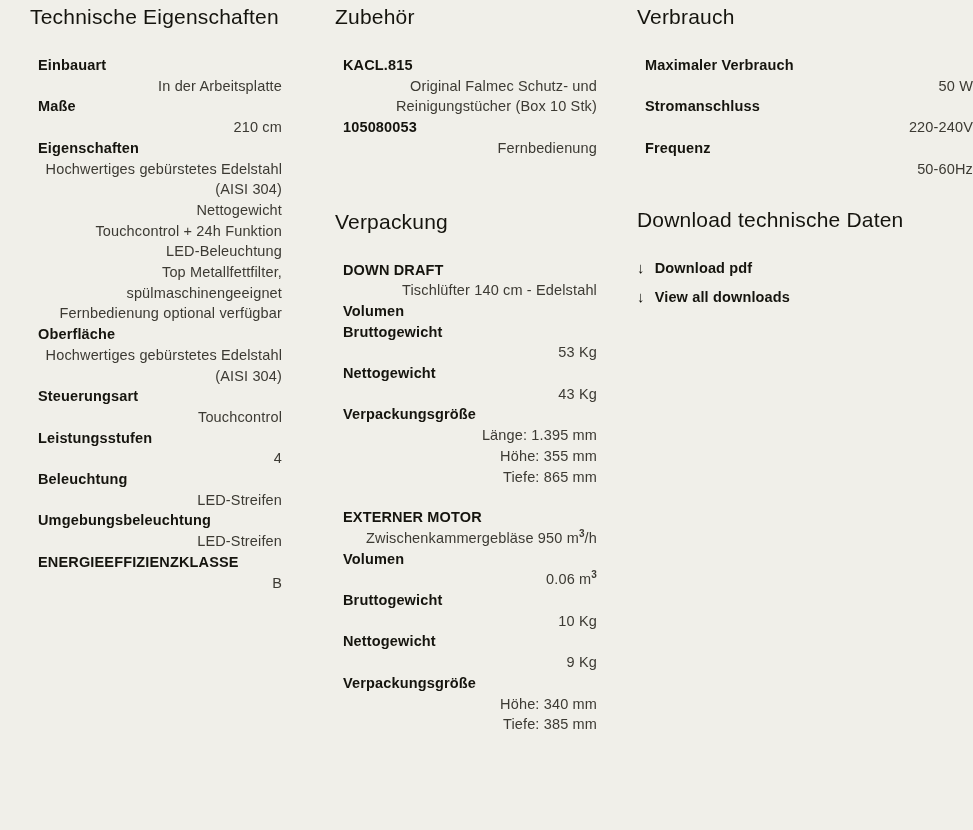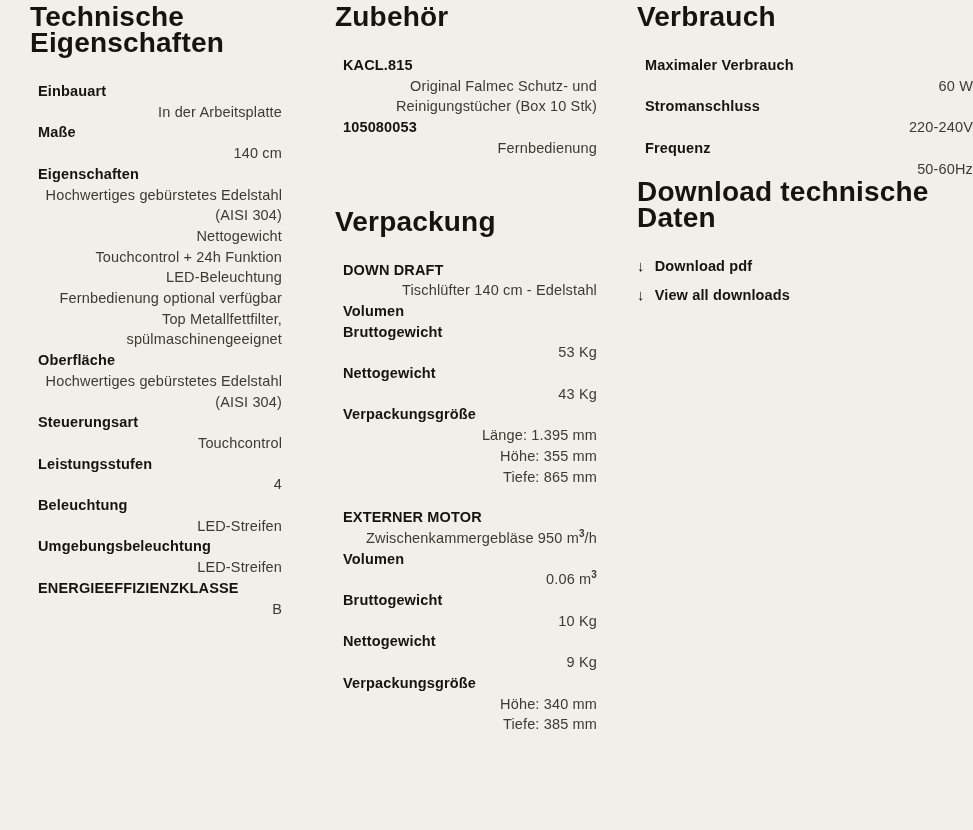--- a/index.html
+++ b/index.html
@@ -12,25 +12,25 @@
   }
   #spec-sheet{
     display:grid;
     grid-template-columns:305px 302px 336px;
     padding:4px 0 0 30px;
     align-items:start;
   }
   .column{ min-width:0; }
   .section{ font-size:14.5px; line-height:20.7px; letter-spacing:.15px; }
   .section-title{
-    font-size:28px; line-height:26px; font-weight:700;
+    font-size:21px; line-height:26px; font-weight:400;
     color:var(--strong); letter-spacing:.2px; margin-bottom:25px;
   }
   .section-packaging{ margin-top:50px; }
-  .section-downloads{ }
+  .section-downloads{ margin-top:28px; }
   .group + .group{ margin-top:20px; }
   .spec-label,.group-heading{ font-weight:700; color:var(--strong);margin-left:8px; }
   .spec-value,.group-description{ color:var(--muted);text-align:right; }
   .column:nth-child(1) .spec-value{ max-width:252px; }
   .column:nth-child(2) .spec-value,
   .column:nth-child(2) .group-description{ max-width:262px; }
   sup.line-sup{ font-weight:700; font-size:10px; line-height:0; }
   .dl-link{
     display:flex; align-items:baseline; gap:10px;
     text-decoration:none; color:var(--strong);
@@ -46,30 +46,30 @@
     <div class="column">
       <section class="section section-technical-properties">
         <h2 class="section-title">Technische Eigenschaften</h2>
         <div class="group">
           <div class="spec-item">
             <div class="spec-label">Einbauart</div>
             <div class="spec-value"><span class="line-text">In der Arbeitsplatte</span></div>
           </div>
           <div class="spec-item">
             <div class="spec-label">Maße</div>
-            <div class="spec-value"><span class="line-text">140 cm</span></div>
+            <div class="spec-value"><span class="line-text">210 cm</span></div>
           </div>
           <div class="spec-item">
             <div class="spec-label">Eigenschaften</div>
             <div class="spec-value"><span class="line-text">Hochwertiges gebürstetes Edelstahl (AISI 304)</span></div>
             <div class="spec-value"><span class="line-text">Nettogewicht</span></div>
             <div class="spec-value"><span class="line-text">Touchcontrol + 24h Funktion</span></div>
             <div class="spec-value"><span class="line-text">LED-Beleuchtung</span></div>
+            <div class="spec-value"><span class="line-text">Top Metallfettfilter, spülmaschinengeeignet</span></div>
             <div class="spec-value"><span class="line-text">Fernbedienung optional verfügbar</span></div>
-            <div class="spec-value"><span class="line-text">Top Metallfettfilter, spülmaschinengeeignet</span></div>
           </div>
           <div class="spec-item">
             <div class="spec-label">Oberfläche</div>
             <div class="spec-value"><span class="line-text">Hochwertiges gebürstetes Edelstahl (AISI 304)</span></div>
           </div>
           <div class="spec-item">
             <div class="spec-label">Steuerungsart</div>
             <div class="spec-value"><span class="line-text">Touchcontrol</span></div>
           </div>
           <div class="spec-item">
@@ -150,21 +150,21 @@
           </div>
         </div>
       </section>
     </div>
     <div class="column">
       <section class="section section-consumption">
         <h2 class="section-title">Verbrauch</h2>
         <div class="group">
           <div class="spec-item">
             <div class="spec-label">Maximaler Verbrauch</div>
-            <div class="spec-value"><span class="line-text">60 W</span></div>
+            <div class="spec-value"><span class="line-text">50 W</span></div>
           </div>
           <div class="spec-item">
             <div class="spec-label">Stromanschluss</div>
             <div class="spec-value"><span class="line-text">220-240V</span></div>
           </div>
           <div class="spec-item">
             <div class="spec-label">Frequenz</div>
             <div class="spec-value"><span class="line-text">50-60Hz</span></div>
           </div>
         </div>

